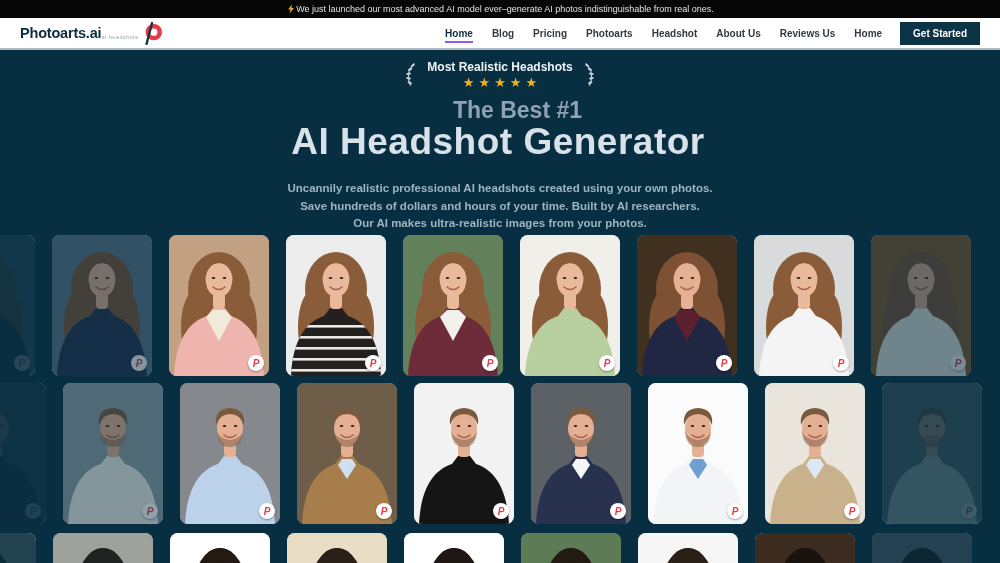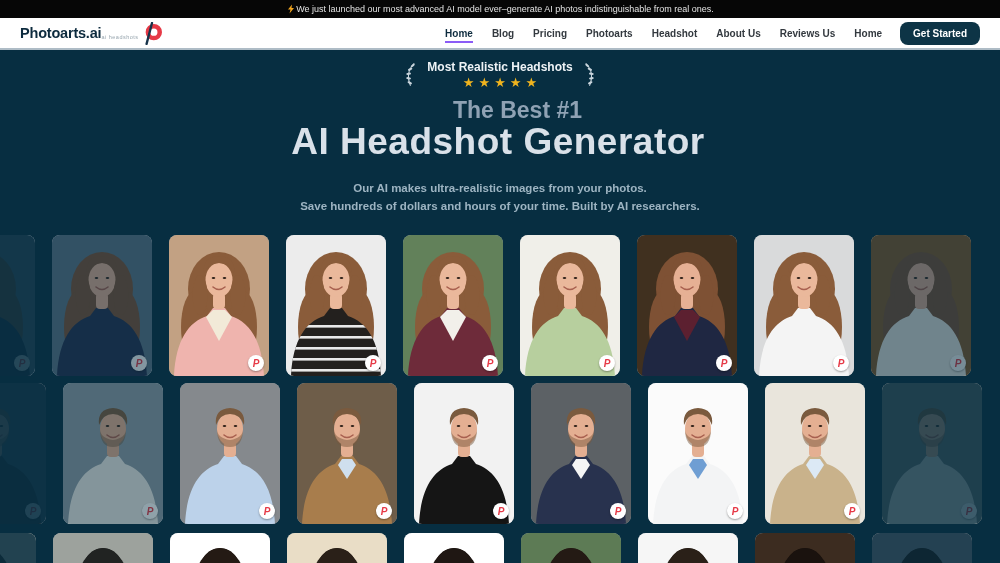--- a/index.html
+++ b/index.html
@@ -16,21 +16,21 @@
             padding:0 20px; border-bottom:2px solid #aebcc6; }
   .logo { display:flex; align-items:center; gap:3px; cursor:pointer; }
   .logo-txt { display:flex; align-items:flex-end; line-height:1; }
   .logo-title { font-size:14.5px; font-weight:800; color:#0d2b3e; letter-spacing:-.2px; }
   .logo-sub { font-size:5.5px; color:#97a5ae; margin-top:1px; letter-spacing:.5px; }
   .nav { margin-left:auto; display:flex; align-items:center; gap:19px; }
   .nav-item { font-size:10px; font-weight:700; color:#33393f; text-decoration:none;
               cursor:pointer; padding:4px 0; }
   .nav-item.active { color:#0d2b3e; border-bottom:2px solid #8b5cf6; padding-bottom:2px; }
   .cta-btn { margin-left:18px; background:#0d3446; color:#fff; font-size:10px; font-weight:700;
-             border:none; border-radius:8px; padding:6px 13px; cursor:pointer;
+             border:none; border-radius:0; padding:6px 13px; cursor:pointer;
              font-family:"Liberation Sans", sans-serif; }
 
   
   .hero { position:relative; height:513px; background:#072e41; overflow:hidden;padding-left:16px; }
   .badge-row { position:absolute; top:9px; left:0; right:0;
                display:flex; align-items:center; justify-content:center; gap:9px; }
   .laurel { width:15px; height:31px; }
   .laurel.right { transform:scaleX(-1); }
   .badge-col { display:flex; flex-direction:column; align-items:center; gap:2px; }
   .badge-text { font-size:12px; font-weight:700; color:#eef3f6; }
@@ -113,22 +113,23 @@
       <ellipse cx="7.5" cy="16" rx="3.2" ry="1.5" fill="#c8d4dc" transform="rotate(-8 7.5 16)"></ellipse>
       <ellipse cx="7.5" cy="22" rx="3.2" ry="1.5" fill="#c8d4dc" transform="rotate(8 7.5 22)"></ellipse>
       <ellipse cx="9" cy="28" rx="3.2" ry="1.5" fill="#c8d4dc" transform="rotate(25 9 28)"></ellipse>
     </svg>
   </div>
 
   <div class="title1">The Best #1</div>
   <div class="title2">AI Headshot Generator</div>
 
   <div class="subtitle">
+    <div>Uncannily realistic professional AI headshots created using your own photos.</div>
+    <div>Save hundreds of dollars and hours of your time. Built by AI researchers.</div>
     <div>Our AI makes ultra-realistic images from your photos.</div>
-    <div>Save hundreds of dollars and hours of your time. Built by AI researchers.</div>
   </div>
 
   <div class="gallery">
       <div class="g-row r1">
         <div class="card">
           <svg viewBox="0 0 100 141">
             <rect width="100" height="141" fill="#6a7f8e"></rect>
             <ellipse cx="50" cy="54" rx="31" ry="37" fill="#7e5134"></ellipse>
             <ellipse cx="26" cy="92" rx="14" ry="36" fill="#7e5134"></ellipse>
             <ellipse cx="74" cy="92" rx="14" ry="36" fill="#7e5134"></ellipse>

